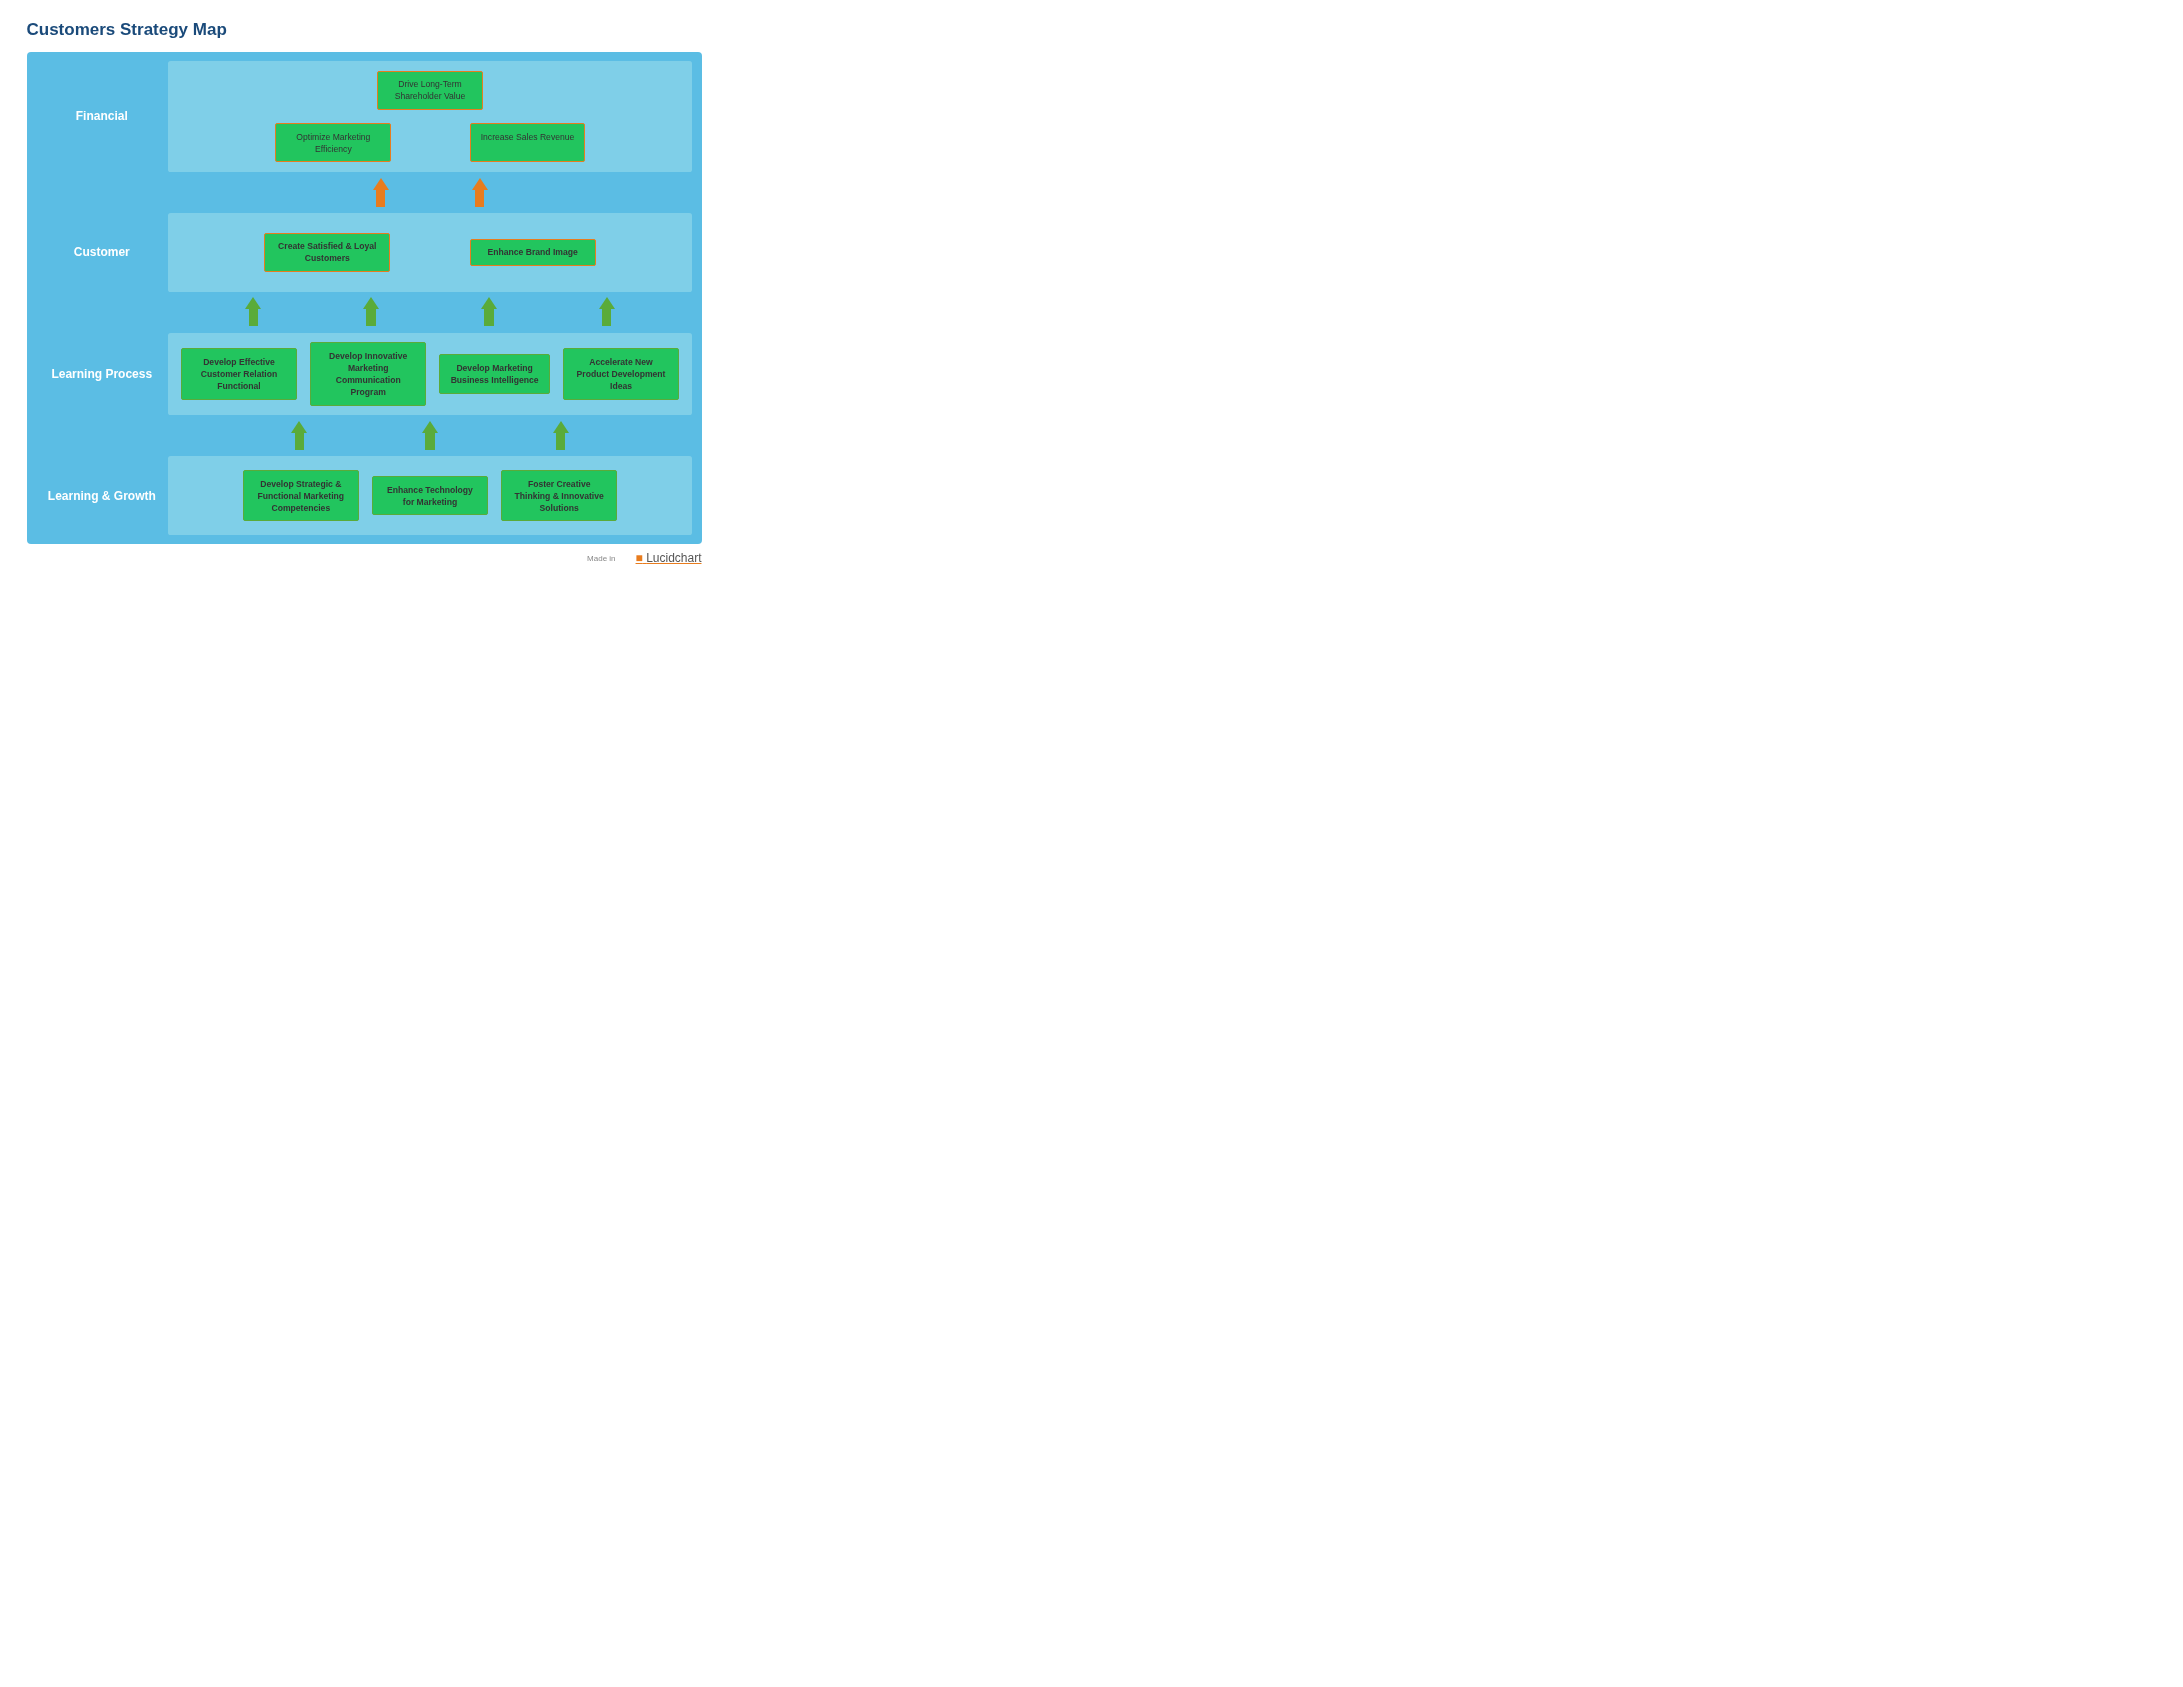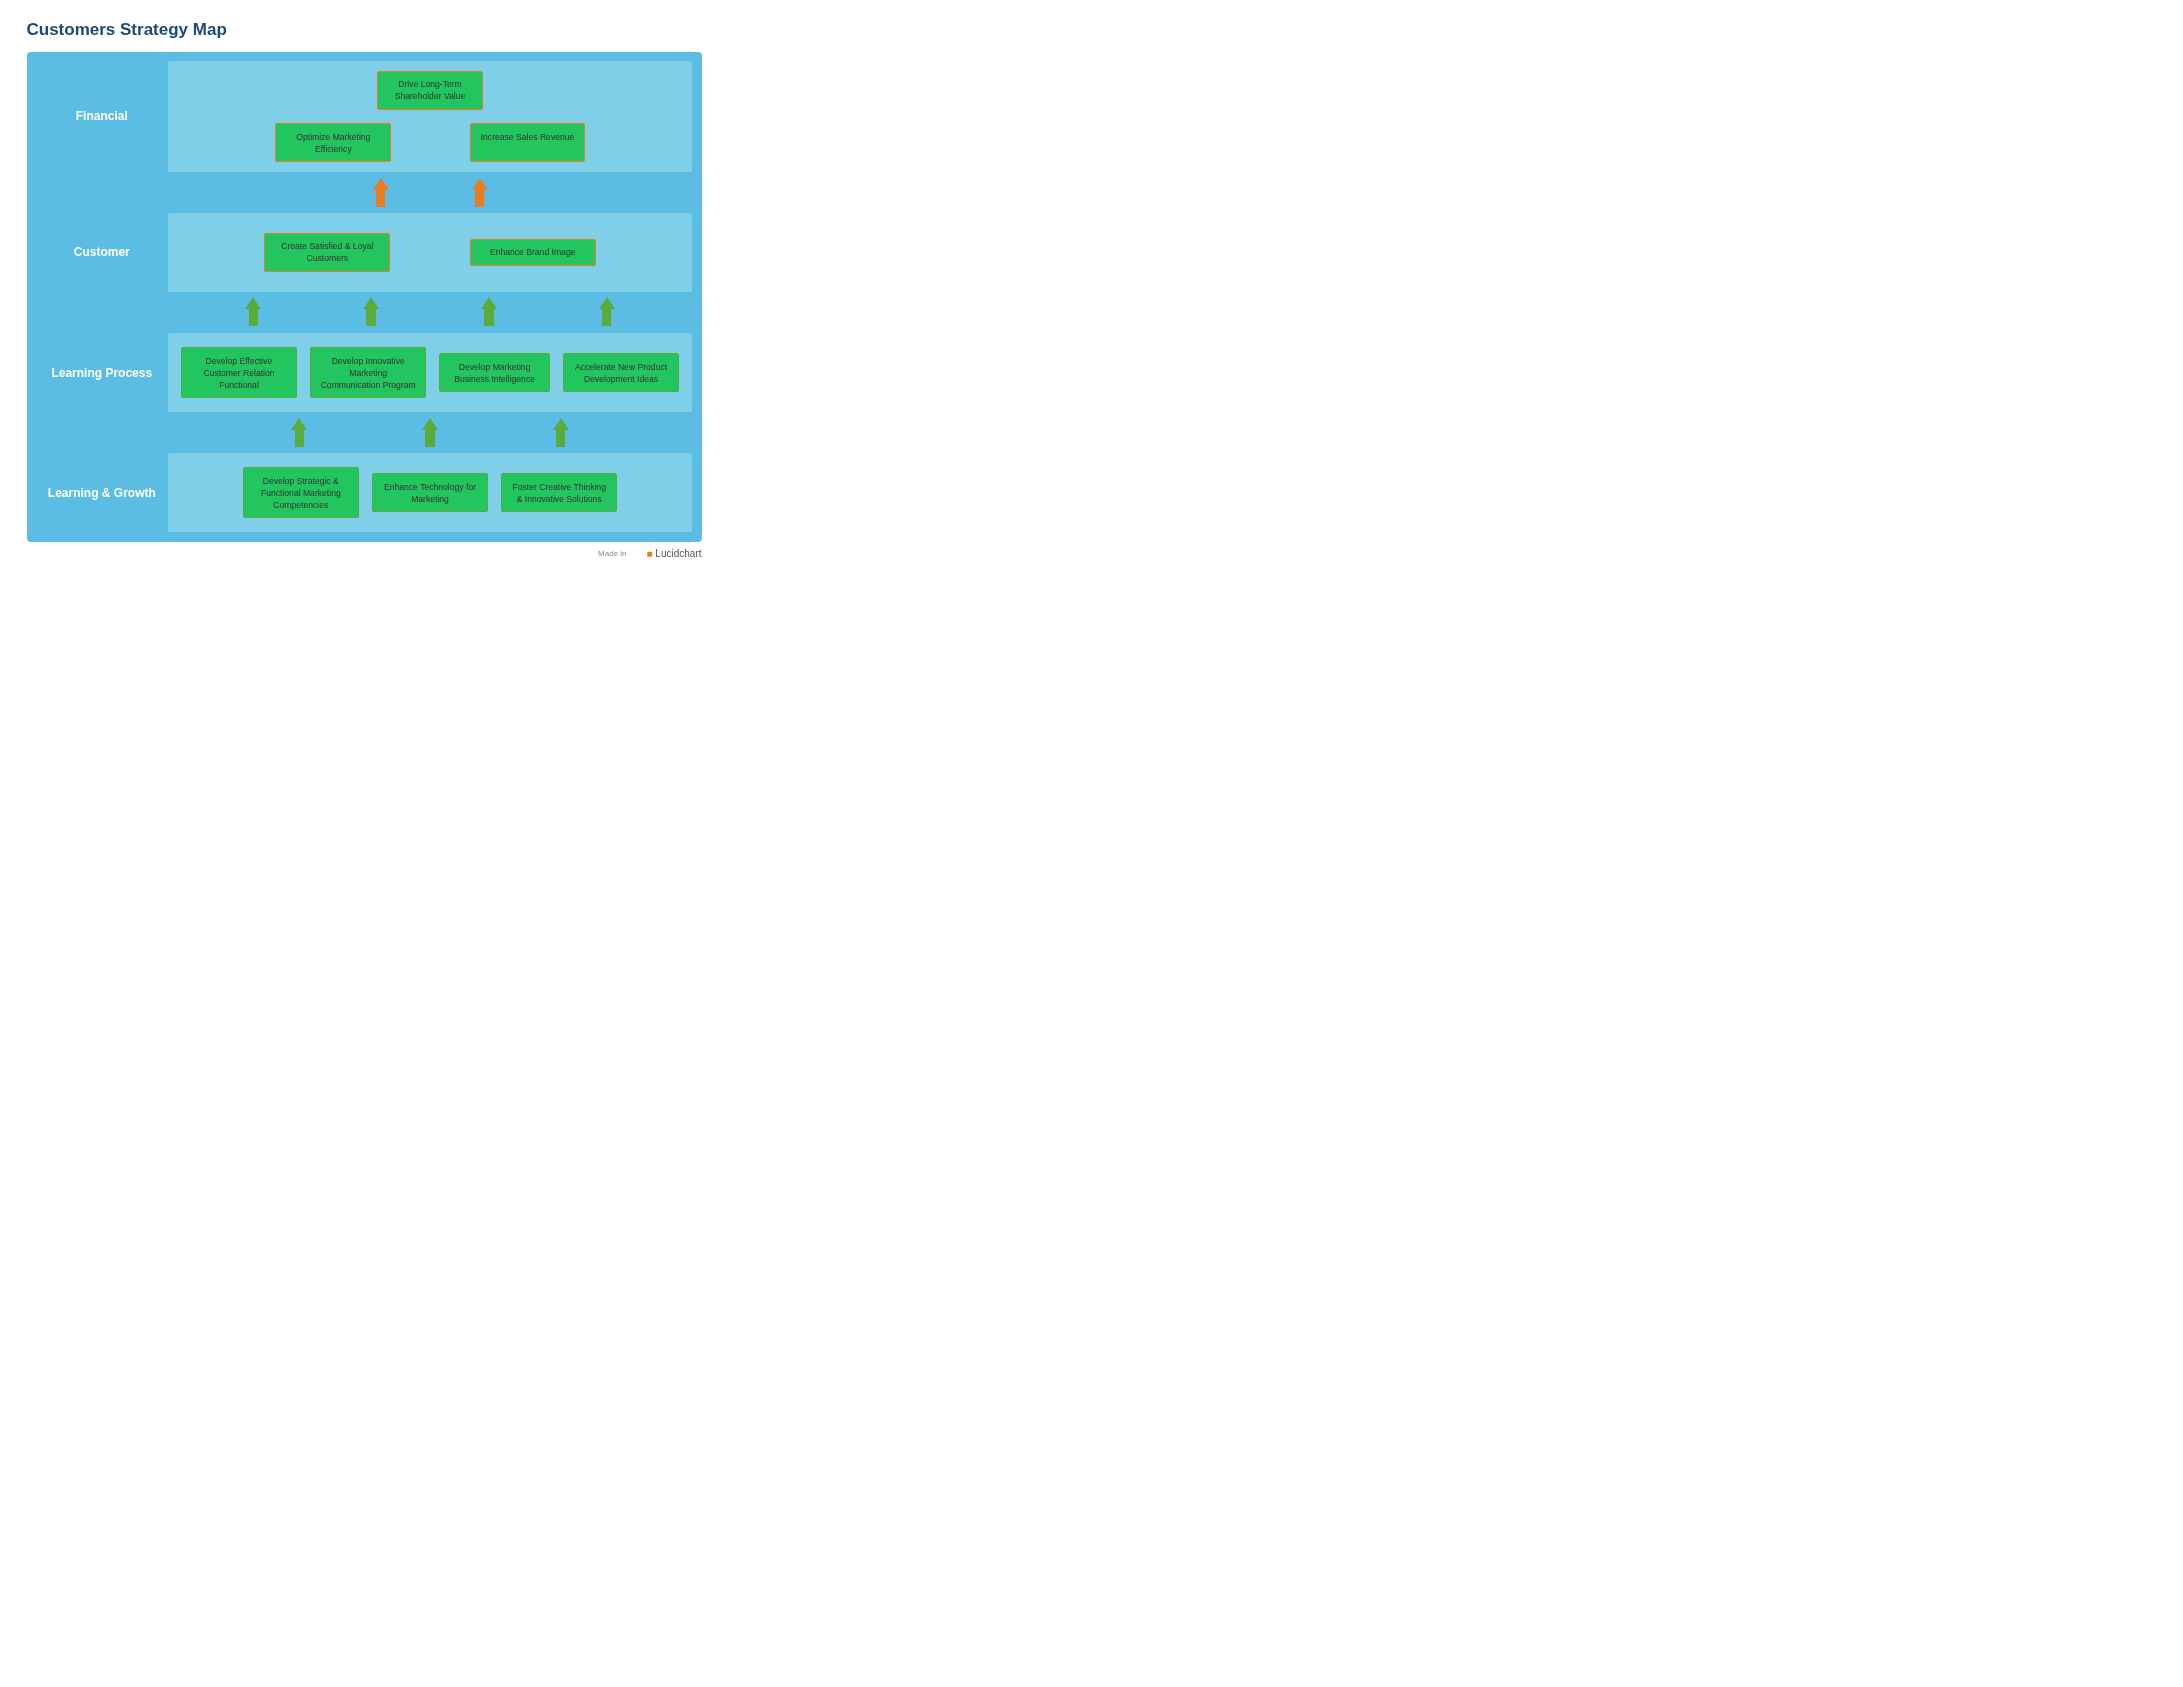--- a/index.html
+++ b/index.html
@@ -63,20 +63,21 @@
     }
 
     
     .node-row {
       display: flex;
       flex-direction: row;
       align-items: center;
       justify-content: center;
       gap: 13.2px;
       width: 100%;
+      font-weight: bold;
     }
 
     .node {
       background: #22c55e;
       border: 1.7px solid #e87c1e;
       border-radius: 2px;
       padding: 6.6px 9.3px;
       font-size: 8.6px;
       text-align: center;
       color: #333;
@@ -136,23 +137,24 @@
       display: flex;
       align-items: center;
       justify-content: flex-end;
       margin-top: 6.6px;
       font-size: 8px;
       color: #888;
       gap: 20px;
     }
 
     .lucidchart-logo {
-      font-size: 10px;
+      font-size: 12px;
       font-weight: bold;
       color: #e87c1e;
+      text-decoration: underline;
     }
     .lucidchart-logo span {
       color: #555;
       font-weight: normal;
     }
 
     .financial-nodes-row {
       display: flex;
       flex-direction: row;
       justify-content: center;

